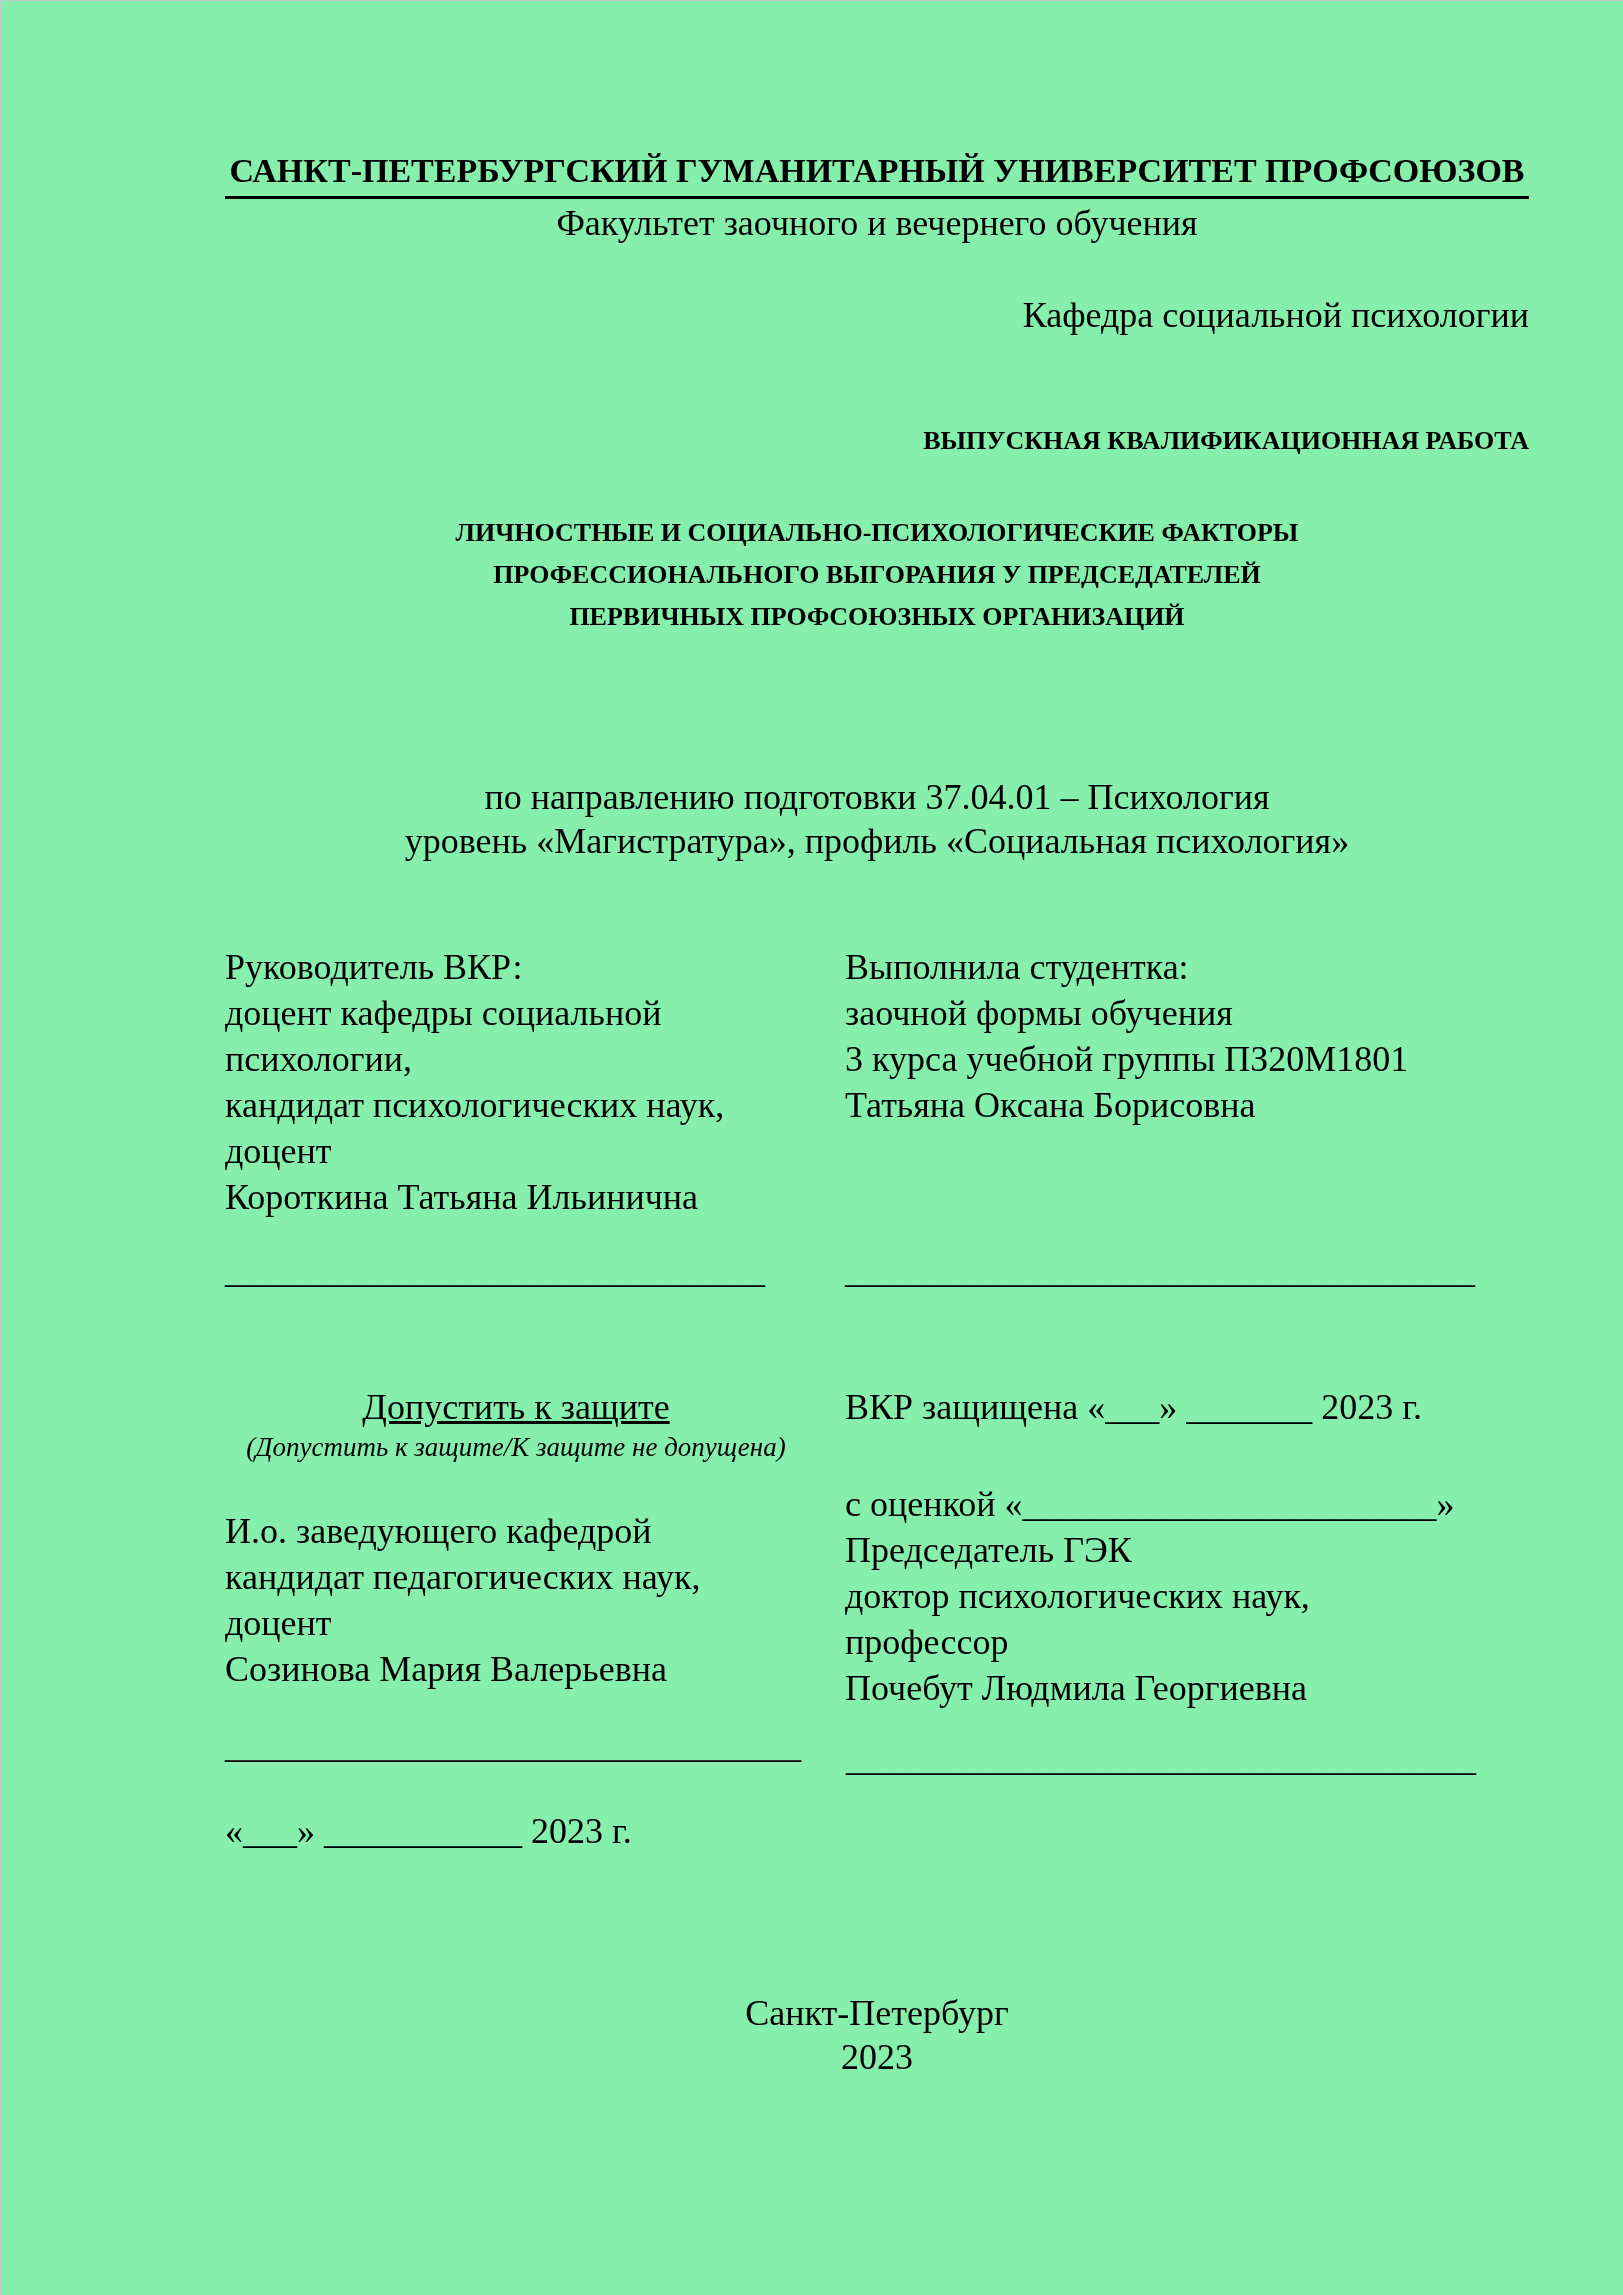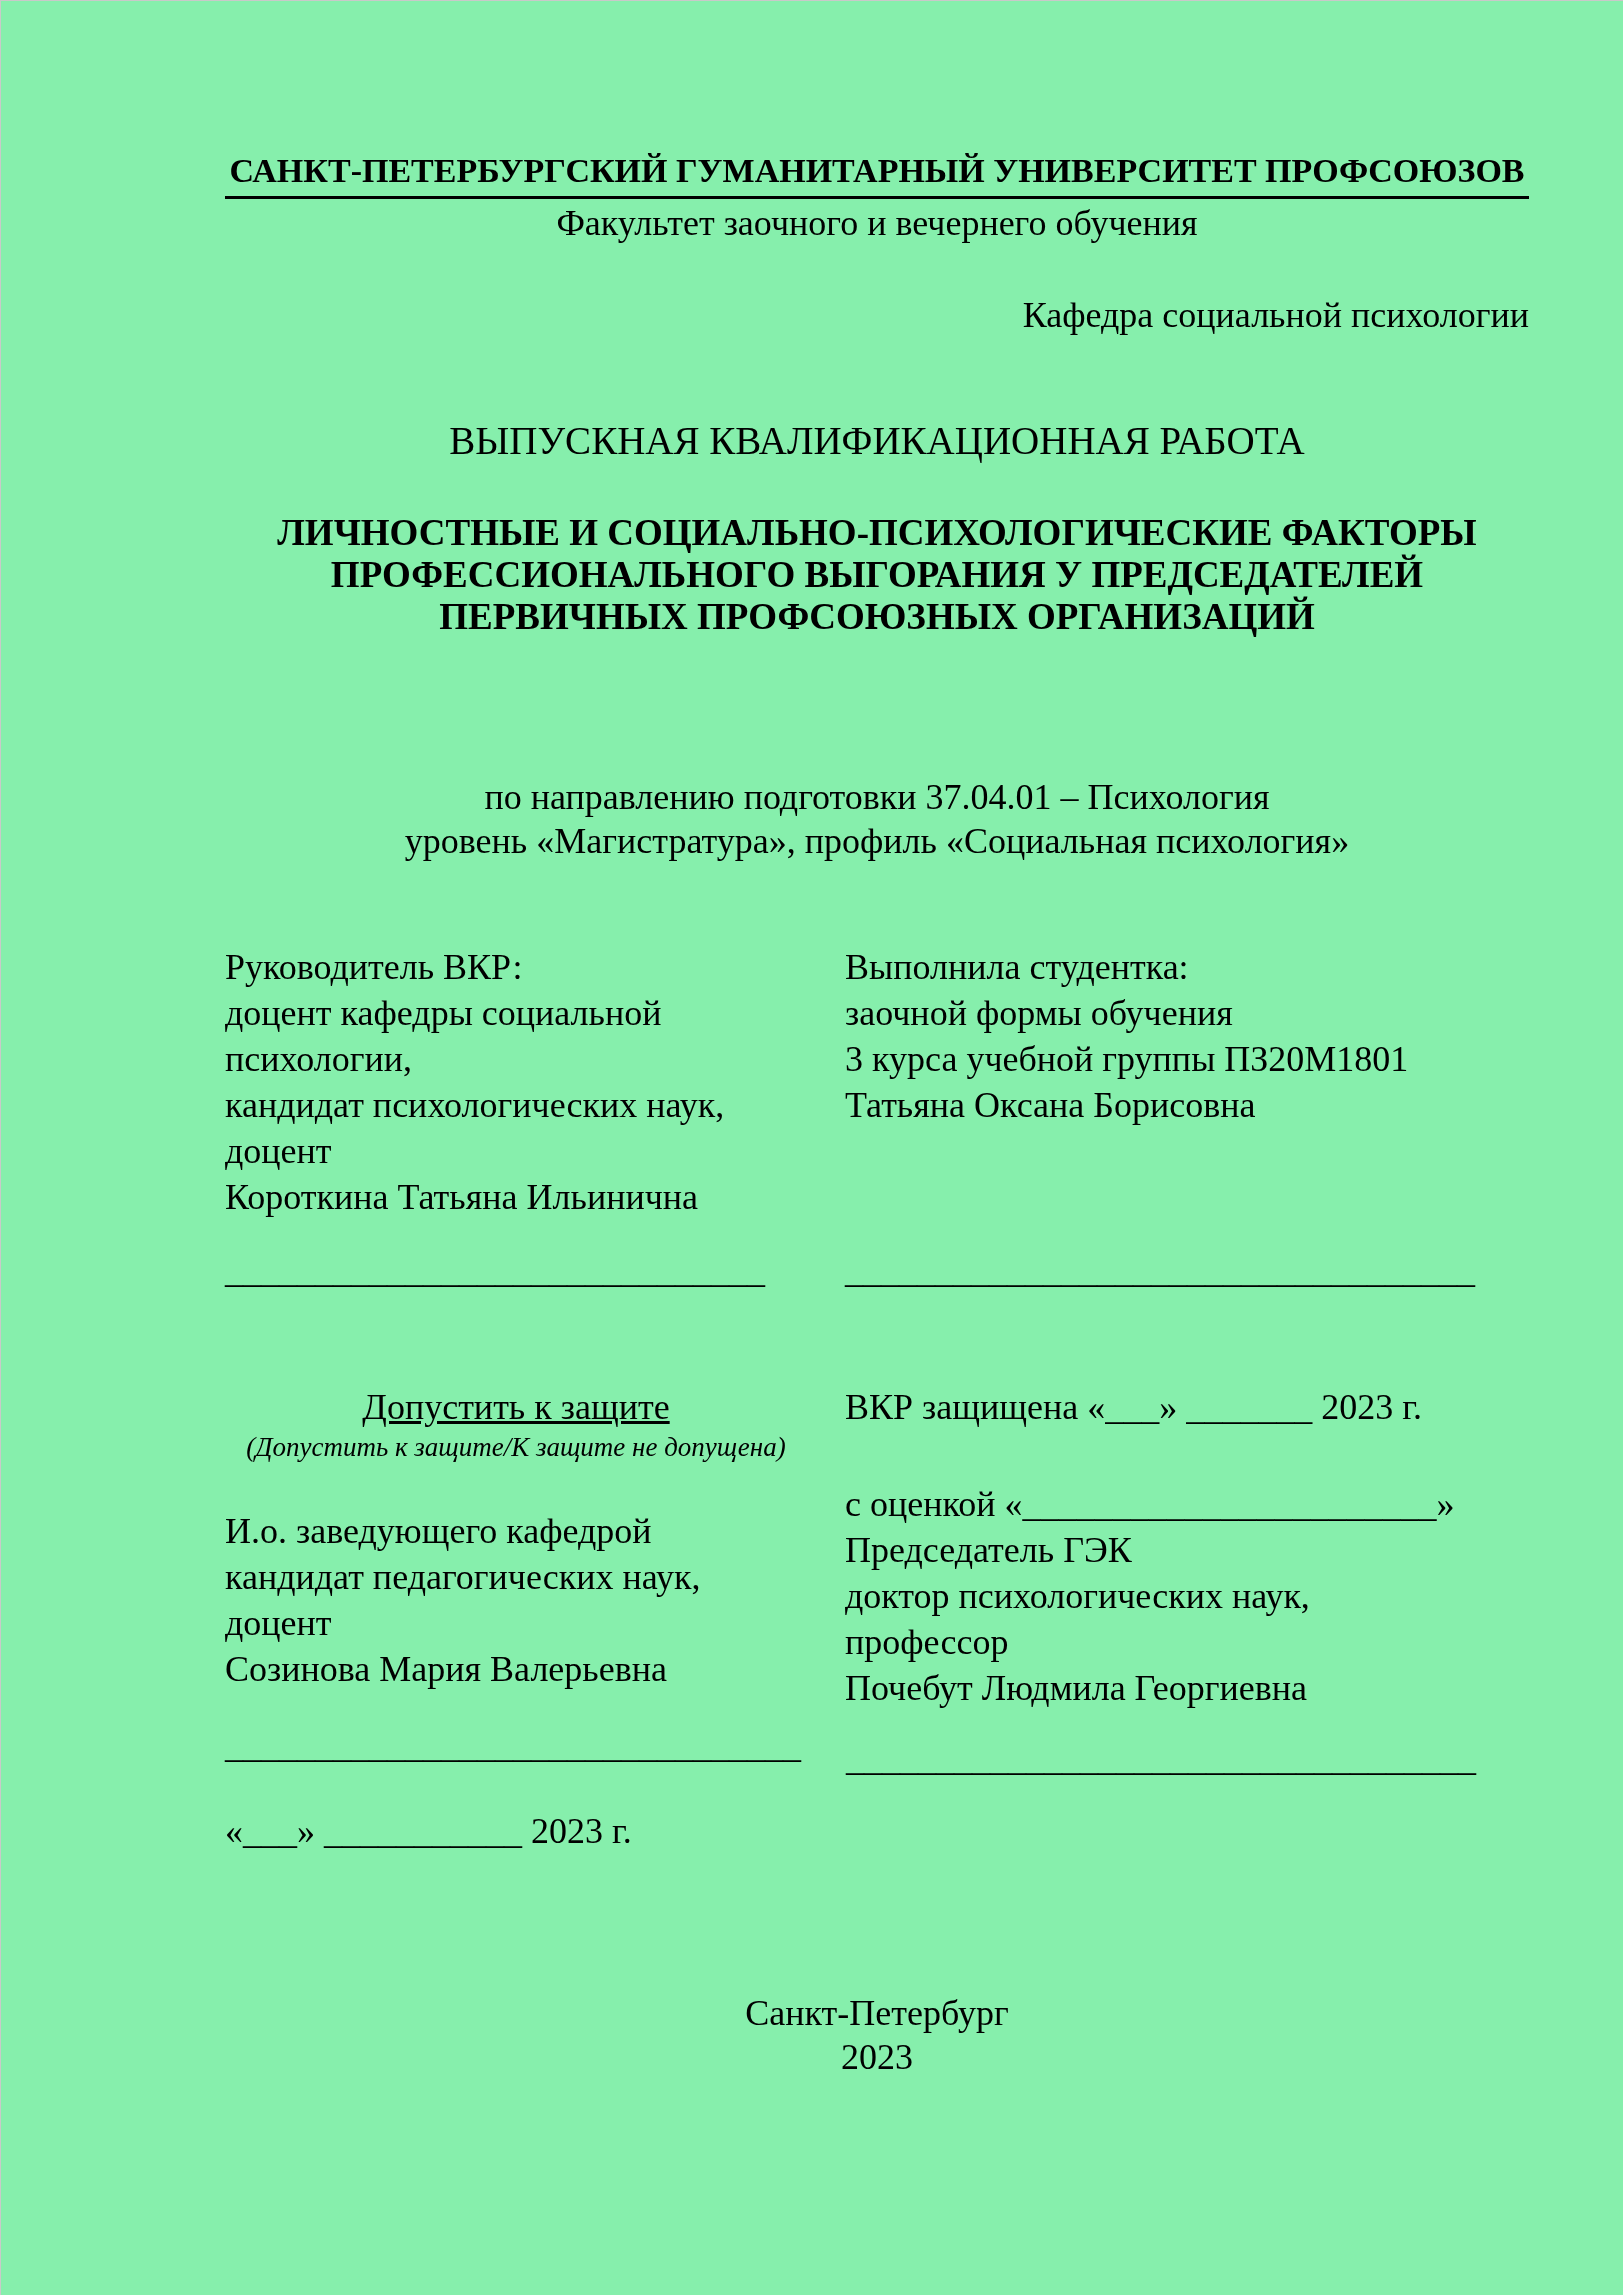--- a/index.html
+++ b/index.html
@@ -35,30 +35,30 @@
     line-height: 44px;
   }
   .department {
     top: 292px;
     text-align: right;
     font-size: 36px;
     line-height: 44px;
   }
   .work-type {
     top: 417px;
-    text-align: center;
-    font-weight: normal;
-    font-size: 39px;
+    text-align: right;
+    font-weight: bold;
+    font-size: 26px;
     line-height: 46px;
   }
   .thesis-title {
     top: 511px;
     text-align: center;
     font-weight: bold;
-    font-size: 37px;
+    font-size: 26px;
     line-height: 42px;
   }
   .program {
     top: 774px;
     text-align: center;
     font-size: 36px;
     line-height: 44px;
   }
 
   .cols { display: flex; font-size: 36px; line-height: 46px; }

